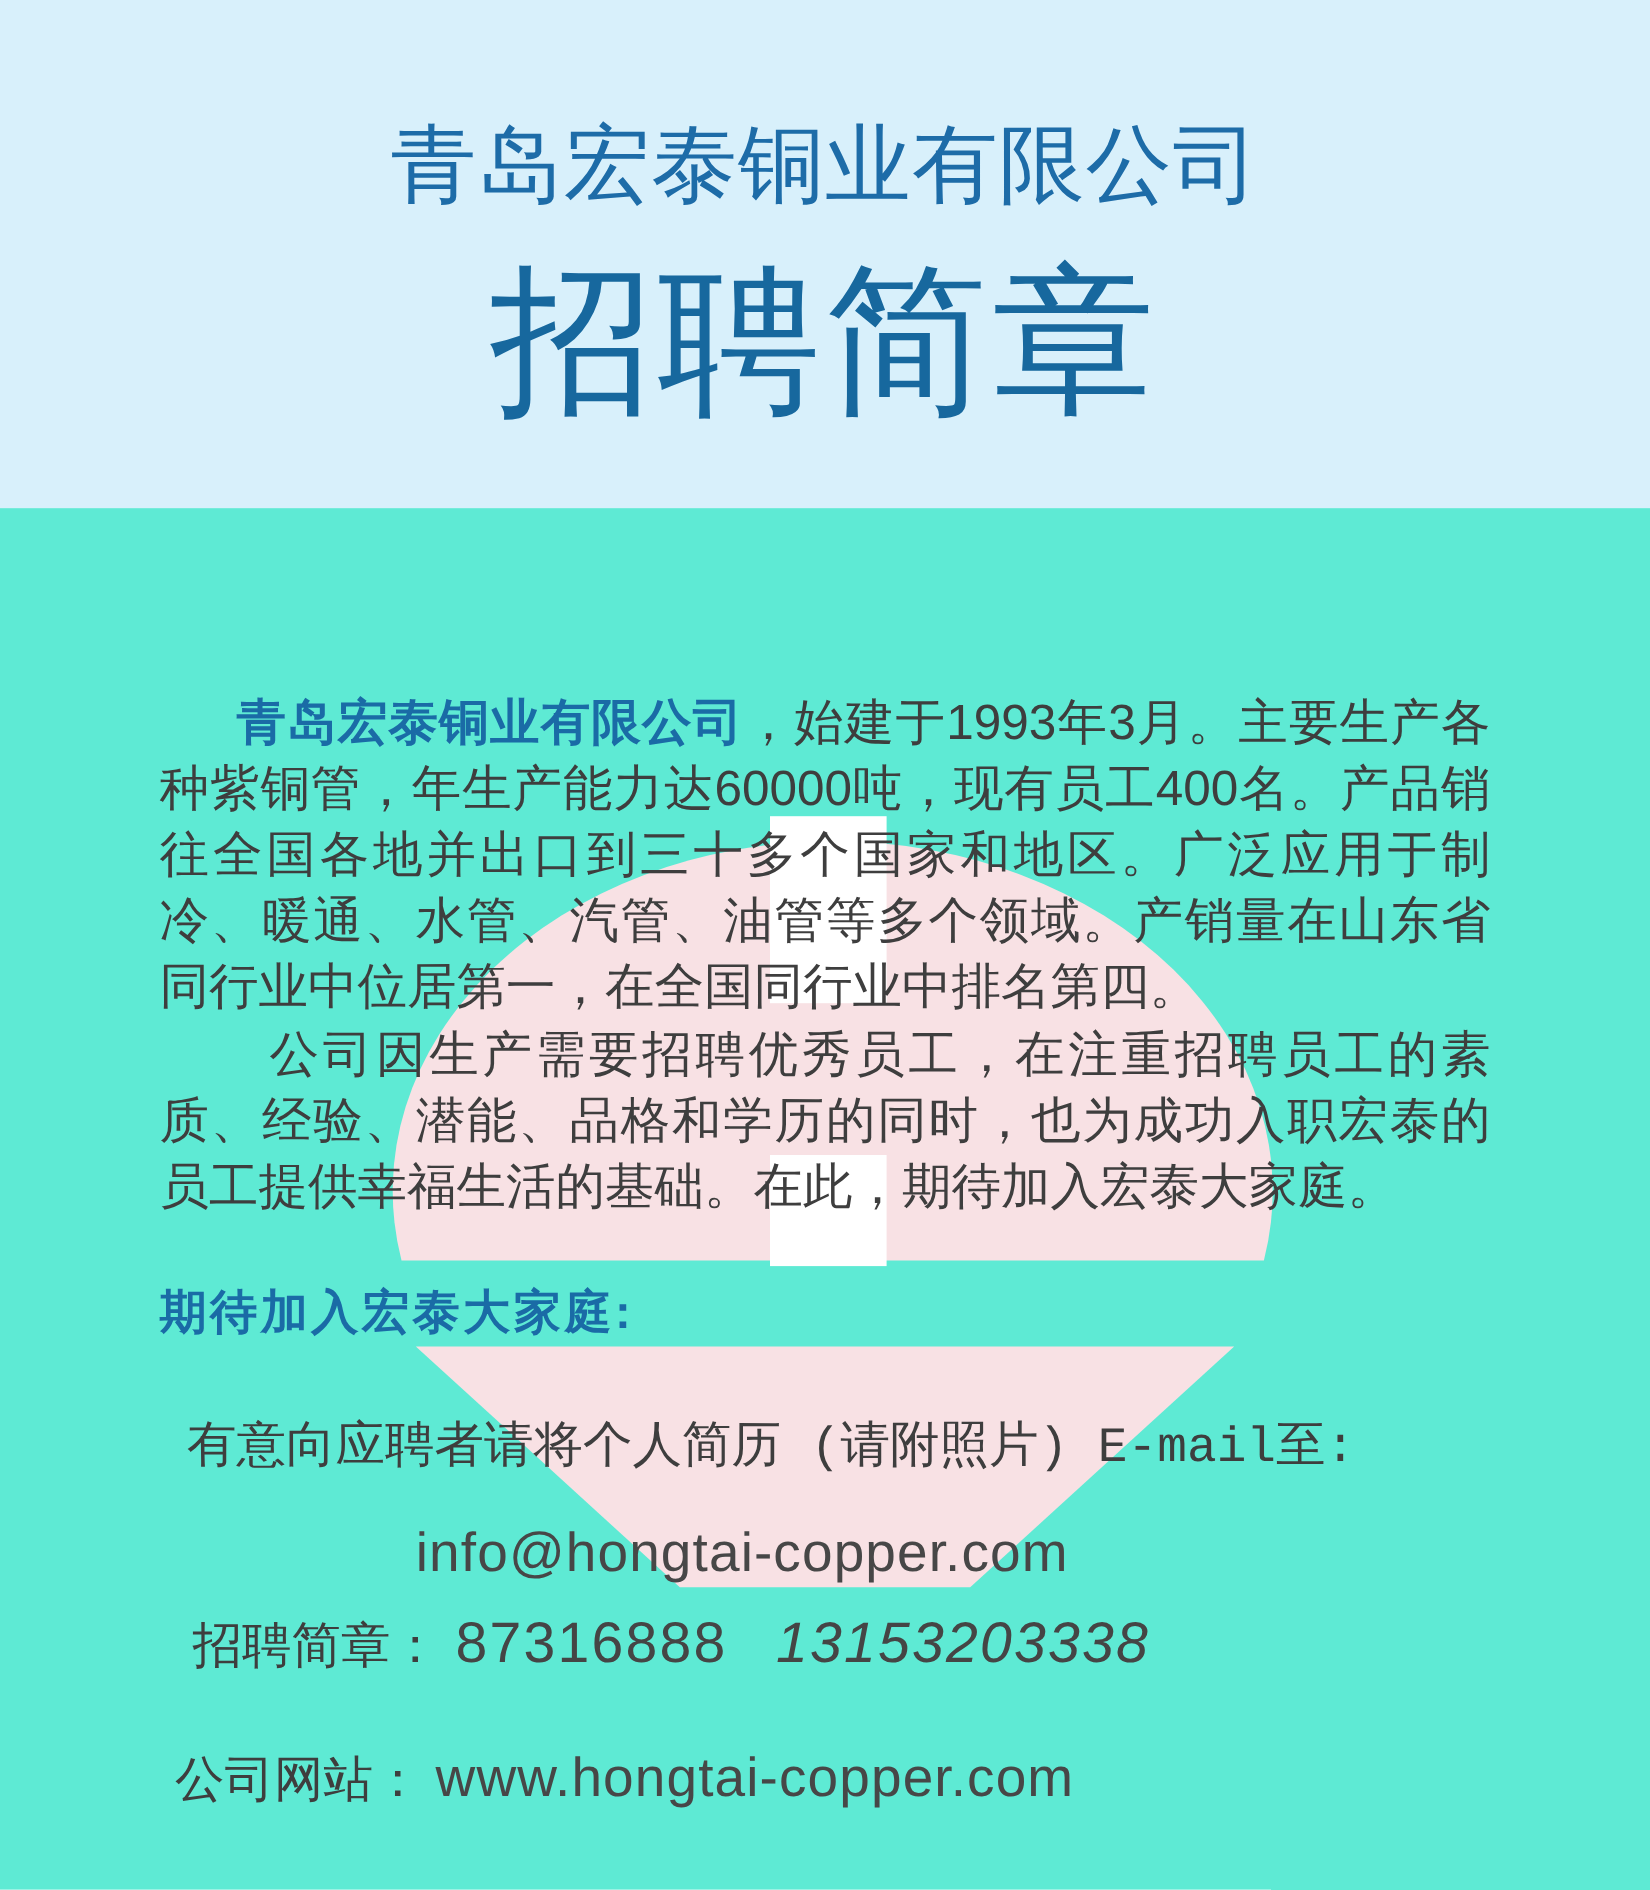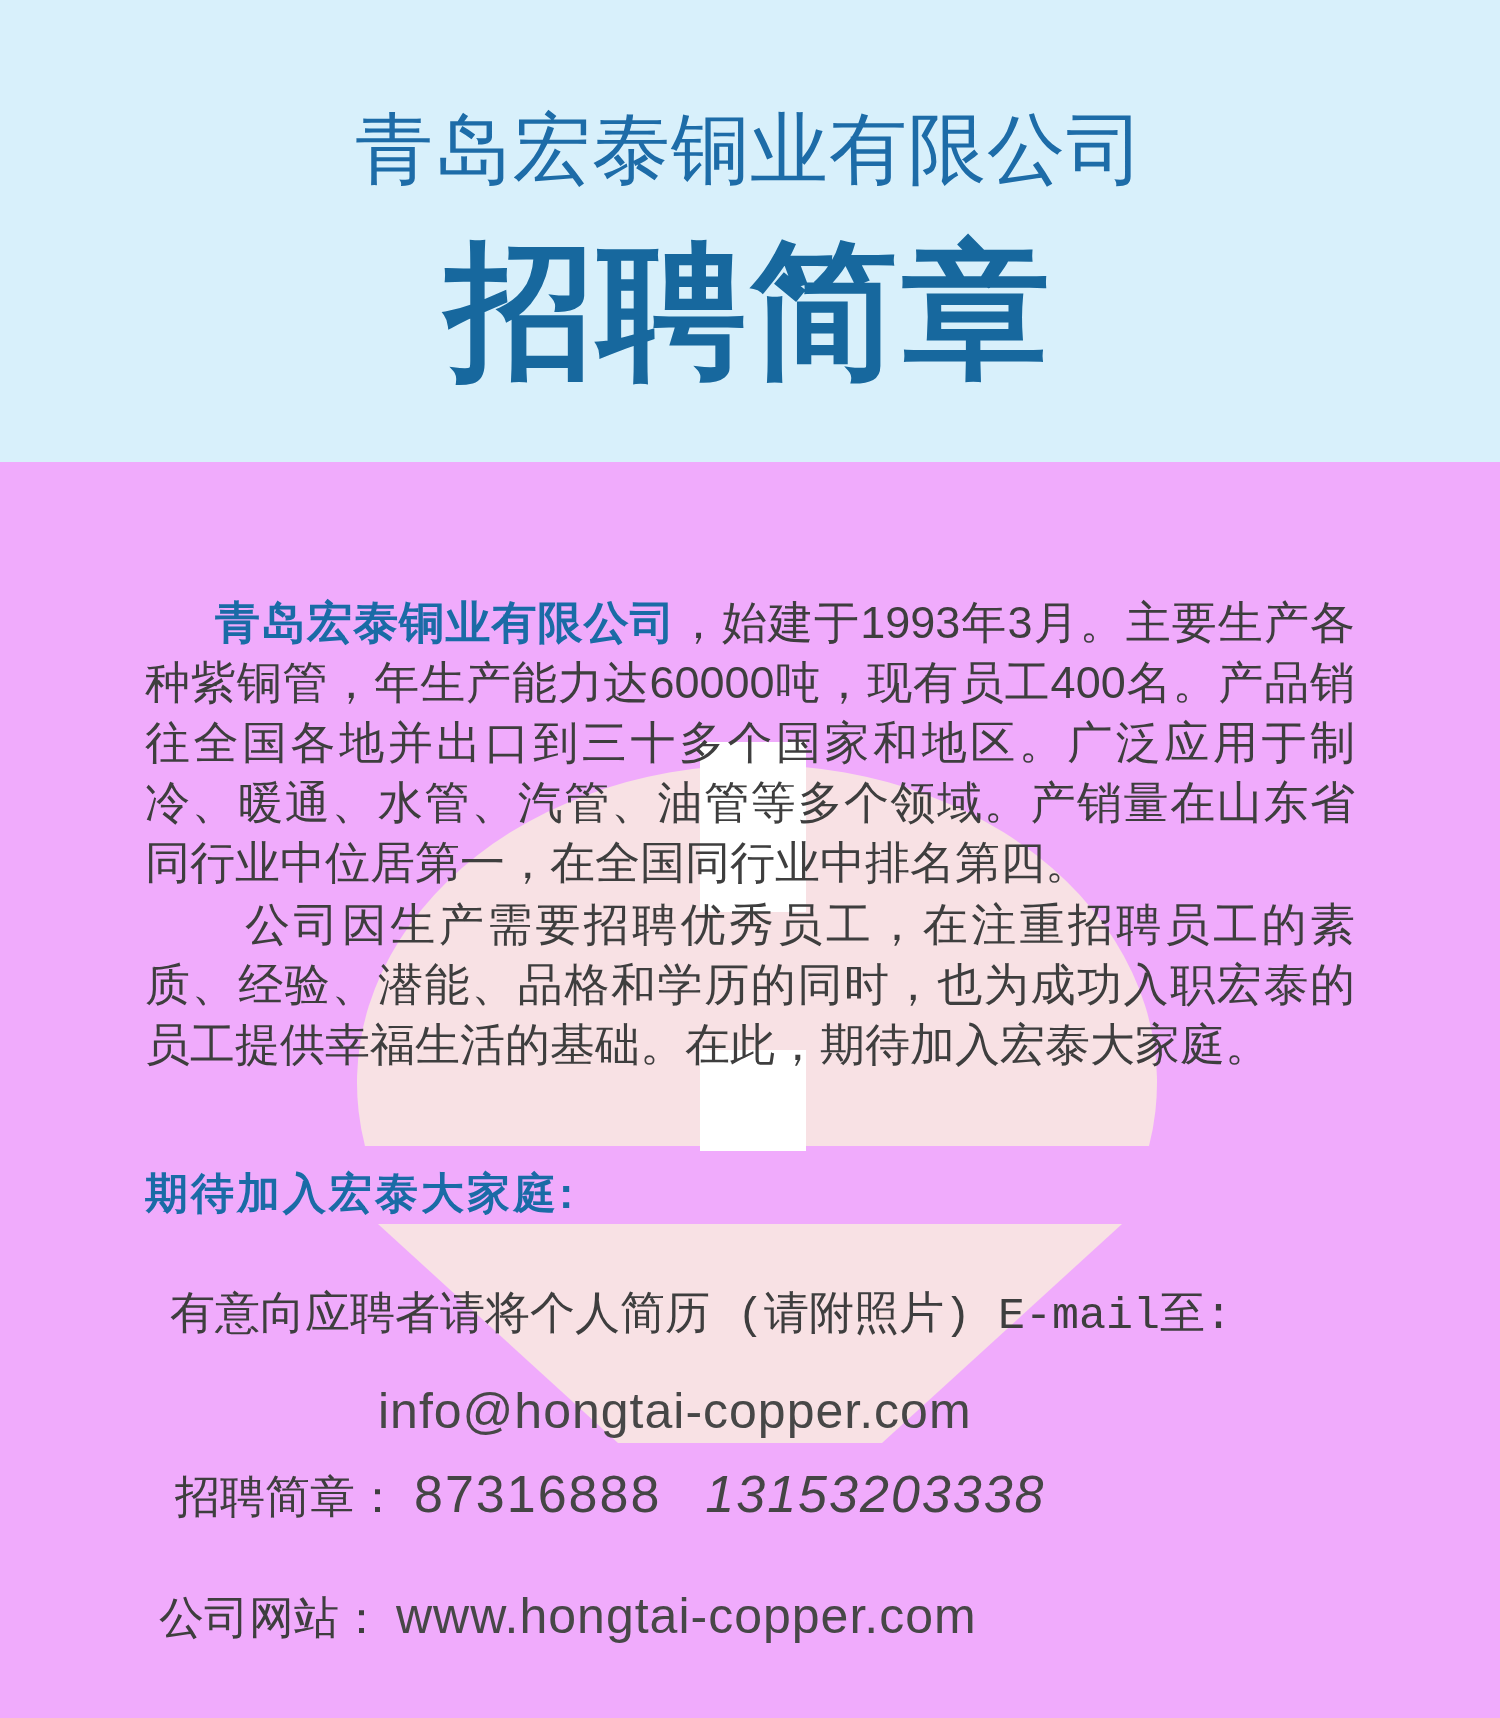--- a/index.html
+++ b/index.html
@@ -8,21 +8,21 @@
     --title-text:#17689e;
     --body-text:#3e3e3e;
     --accent-blue:#1a6ba6;
     --watermark-pink:#f8e1e4;
   }
   *{margin:0;padding:0;box-sizing:border-box;}
   html,body{background:#fff;}
   .page{
     position:relative;
     width:1500px;height:1718px;
-    background:#f0abfc;
+    background:#5eead4;
     overflow:hidden;
     font-family:"Liberation Sans","DejaVu Sans",sans-serif;
     color:var(--body-text);
   }
   .header{
     position:absolute;left:0;top:0;
     width:1500px;height:462px;
     background:var(--header-bg);
   }
   .company-name{
@@ -32,35 +32,36 @@
     letter-spacing:1px;
     color:var(--header-text);
     font-weight:500;
   }
   .poster-title{
     position:absolute;left:0;top:237px;width:100%;
     text-align:center;
     font-size:148px;line-height:1;
     letter-spacing:4px;
     color:var(--title-text);
-    font-weight:700;
+    font-weight:400;
   }
   .watermark{
     position:absolute;left:0;top:0;
     width:1500px;height:1718px;
     pointer-events:none;
   }
   .wm{fill:var(--watermark-pink);}
   .content p,.content h3{position:absolute;}
   .para{
     left:145px;width:1210px;
     font-size:45px;line-height:60px;
     text-align:justify;
     word-break:break-all;
     color:var(--body-text);
+    margin-top:34px;
   }
   .para1{top:593px;text-indent:70px;}
   .para2{top:895px;text-indent:100px;}
   .lead{color:var(--accent-blue);font-weight:bold;}
   .section-heading{
     left:145px;top:1172px;
     font-size:43px;line-height:1;
     letter-spacing:3px;
     color:var(--accent-blue);
     font-weight:bold;

